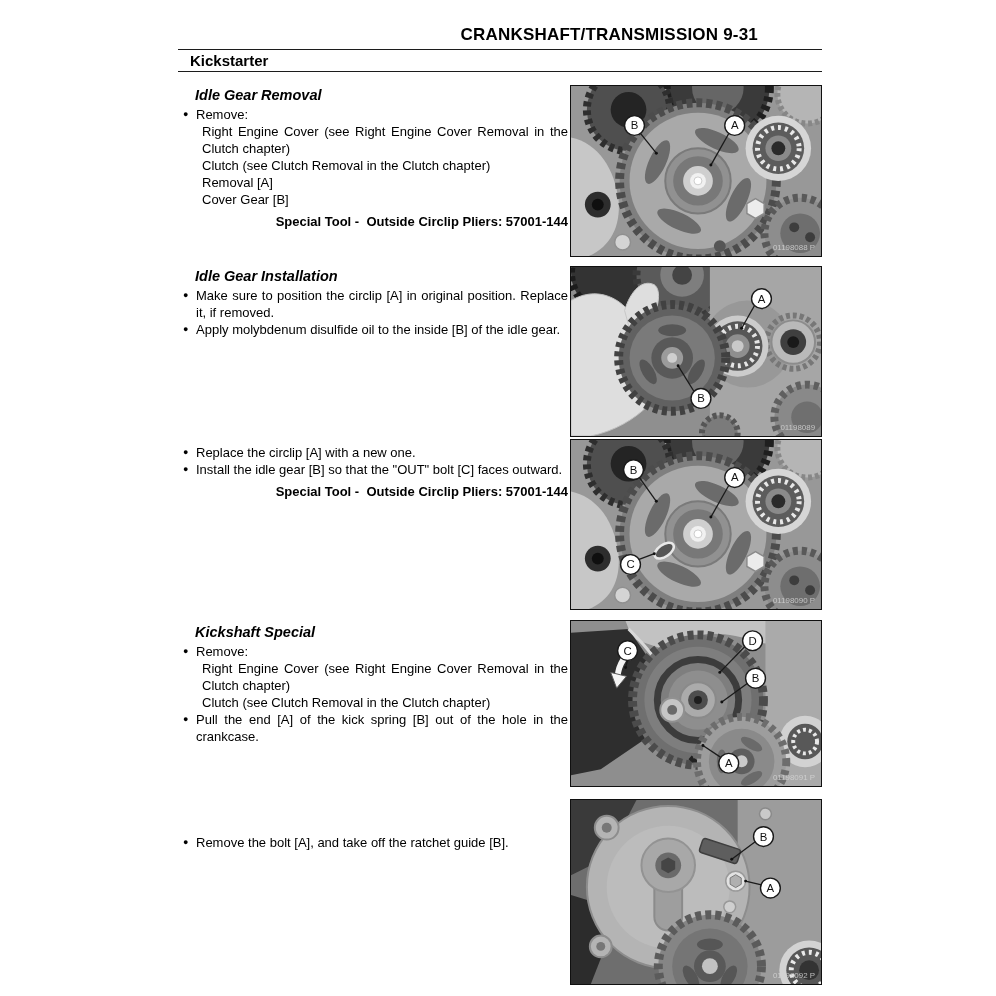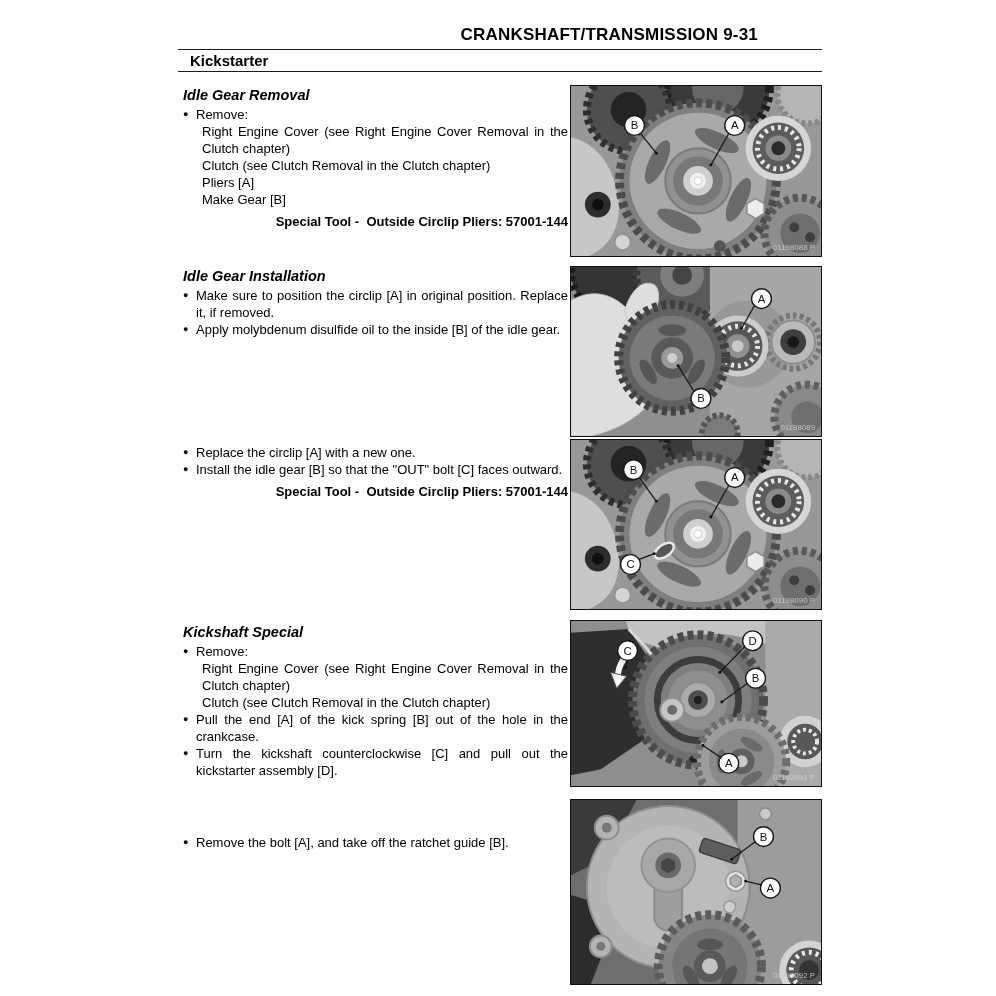--- a/index.html
+++ b/index.html
@@ -6,21 +6,21 @@
   body { font-family:"Liberation Sans", sans-serif; color:#000; }
   .page { position:relative; width:932px; height:996px; background:#fff; overflow:hidden; }
 
   .header-title { position:absolute; top:25px; right:174px; font-size:17px; font-weight:bold; letter-spacing:.2px; }
   .rule { position:absolute; left:178px; width:644px; height:0; border-top:1.8px solid #1c1c1c; }
   .rule-1 { top:49px; }
   .rule-2 { top:71px; }
   .kicker { position:absolute; left:190px; top:52px; font-size:15px; font-weight:bold; }
 
   .section { position:absolute; left:183px; width:385px; font-size:13px; line-height:17px; }
-  .sec-heading { margin:0 0 2px 0; font-size:14.5px; font-style:italic; font-weight:bold; }
+  .sec-heading { margin:0 0 2px 12px; font-size:14.5px; font-style:italic; font-weight:bold; }
   .bullet { position:relative; padding-left:13px; text-align:justify; }
   .bullet::before { content:"●"; position:absolute; left:0; top:0; font-size:9px; }
   .sub { padding-left:19px; text-align:justify; }
   .tool { margin-top:5px; padding-left:13px; font-weight:bold; white-space:pre-wrap;text-align:right; }
 
   .photo { position:absolute; left:570px; width:252px; border:1.6px solid #101010; background:#999; box-sizing:border-box; margin:0; }
   .photo svg { display:block; width:100%; height:100%; }
   .callout circle.bubble { fill:#fff; stroke:#1a1a1a; stroke-width:1.4; }
   .callout text { font-family:"Liberation Sans", sans-serif; font-size:11.5px; fill:#111; text-anchor:middle; }
   .callout line { stroke:#1a1a1a; stroke-width:1.3; }
@@ -34,22 +34,22 @@
   <div class="header-title">CRANKSHAFT/TRANSMISSION 9-31</div>
   <div class="rule rule-1"></div>
   <div class="kicker">Kickstarter</div>
   <div class="rule rule-2"></div>
 
   <div class="section" style="top:87px">
     <h3 class="sec-heading">Idle Gear Removal</h3>
     <div class="bullet">Remove:</div>
     <div class="sub">Right Engine Cover (see Right Engine Cover Removal in the Clutch chapter)</div>
     <div class="sub">Clutch (see Clutch Removal in the Clutch chapter)</div>
-    <div class="sub">Pliers [A]</div>
-    <div class="sub">Make Gear [B]</div>
+    <div class="sub">Removal [A]</div>
+    <div class="sub">Cover Gear [B]</div>
     <div class="tool">Special Tool -  Outside Circlip Pliers: 57001-144</div>
   </div>
 
   <div class="section" style="top:268px">
     <h3 class="sec-heading">Idle Gear Installation</h3>
     <div class="bullet">Make sure to position the circlip [A] in original position. Replace it, if removed.</div>
     <div class="bullet">Apply molybdenum disulfide oil to the inside [B] of the idle gear.</div>
   </div>
 
   <div class="section" style="top:444px">
@@ -57,21 +57,20 @@
     <div class="bullet">Install the idle gear [B] so that the "OUT" bolt [C] faces outward.</div>
     <div class="tool">Special Tool -  Outside Circlip Pliers: 57001-144</div>
   </div>
 
   <div class="section" style="top:624px">
     <h3 class="sec-heading">Kickshaft Special</h3>
     <div class="bullet">Remove:</div>
     <div class="sub">Right Engine Cover (see Right Engine Cover Removal in the Clutch chapter)</div>
     <div class="sub">Clutch (see Clutch Removal in the Clutch chapter)</div>
     <div class="bullet">Pull the end [A] of the kick spring [B] out of the hole in the crankcase.</div>
-    <div class="bullet">Turn the kickshaft counterclockwise [C] and pull out the kickstarter assembly [D].</div>
   </div>
 
   <div class="section" style="top:834px">
     <div class="bullet">Remove the bolt [A], and take off the ratchet guide [B].</div>
   </div>
 
   <figure class="photo" style="top:85px;height:172px">
     <svg viewBox="0 0 252 172" preserveAspectRatio="none">
       <rect width="252" height="172" fill="#989898"></rect>
       <circle cx="148" cy="2" r="52" fill="#3a3a3a" stroke="#1f1f1f" stroke-width="9" stroke-dasharray="5 4"></circle>

